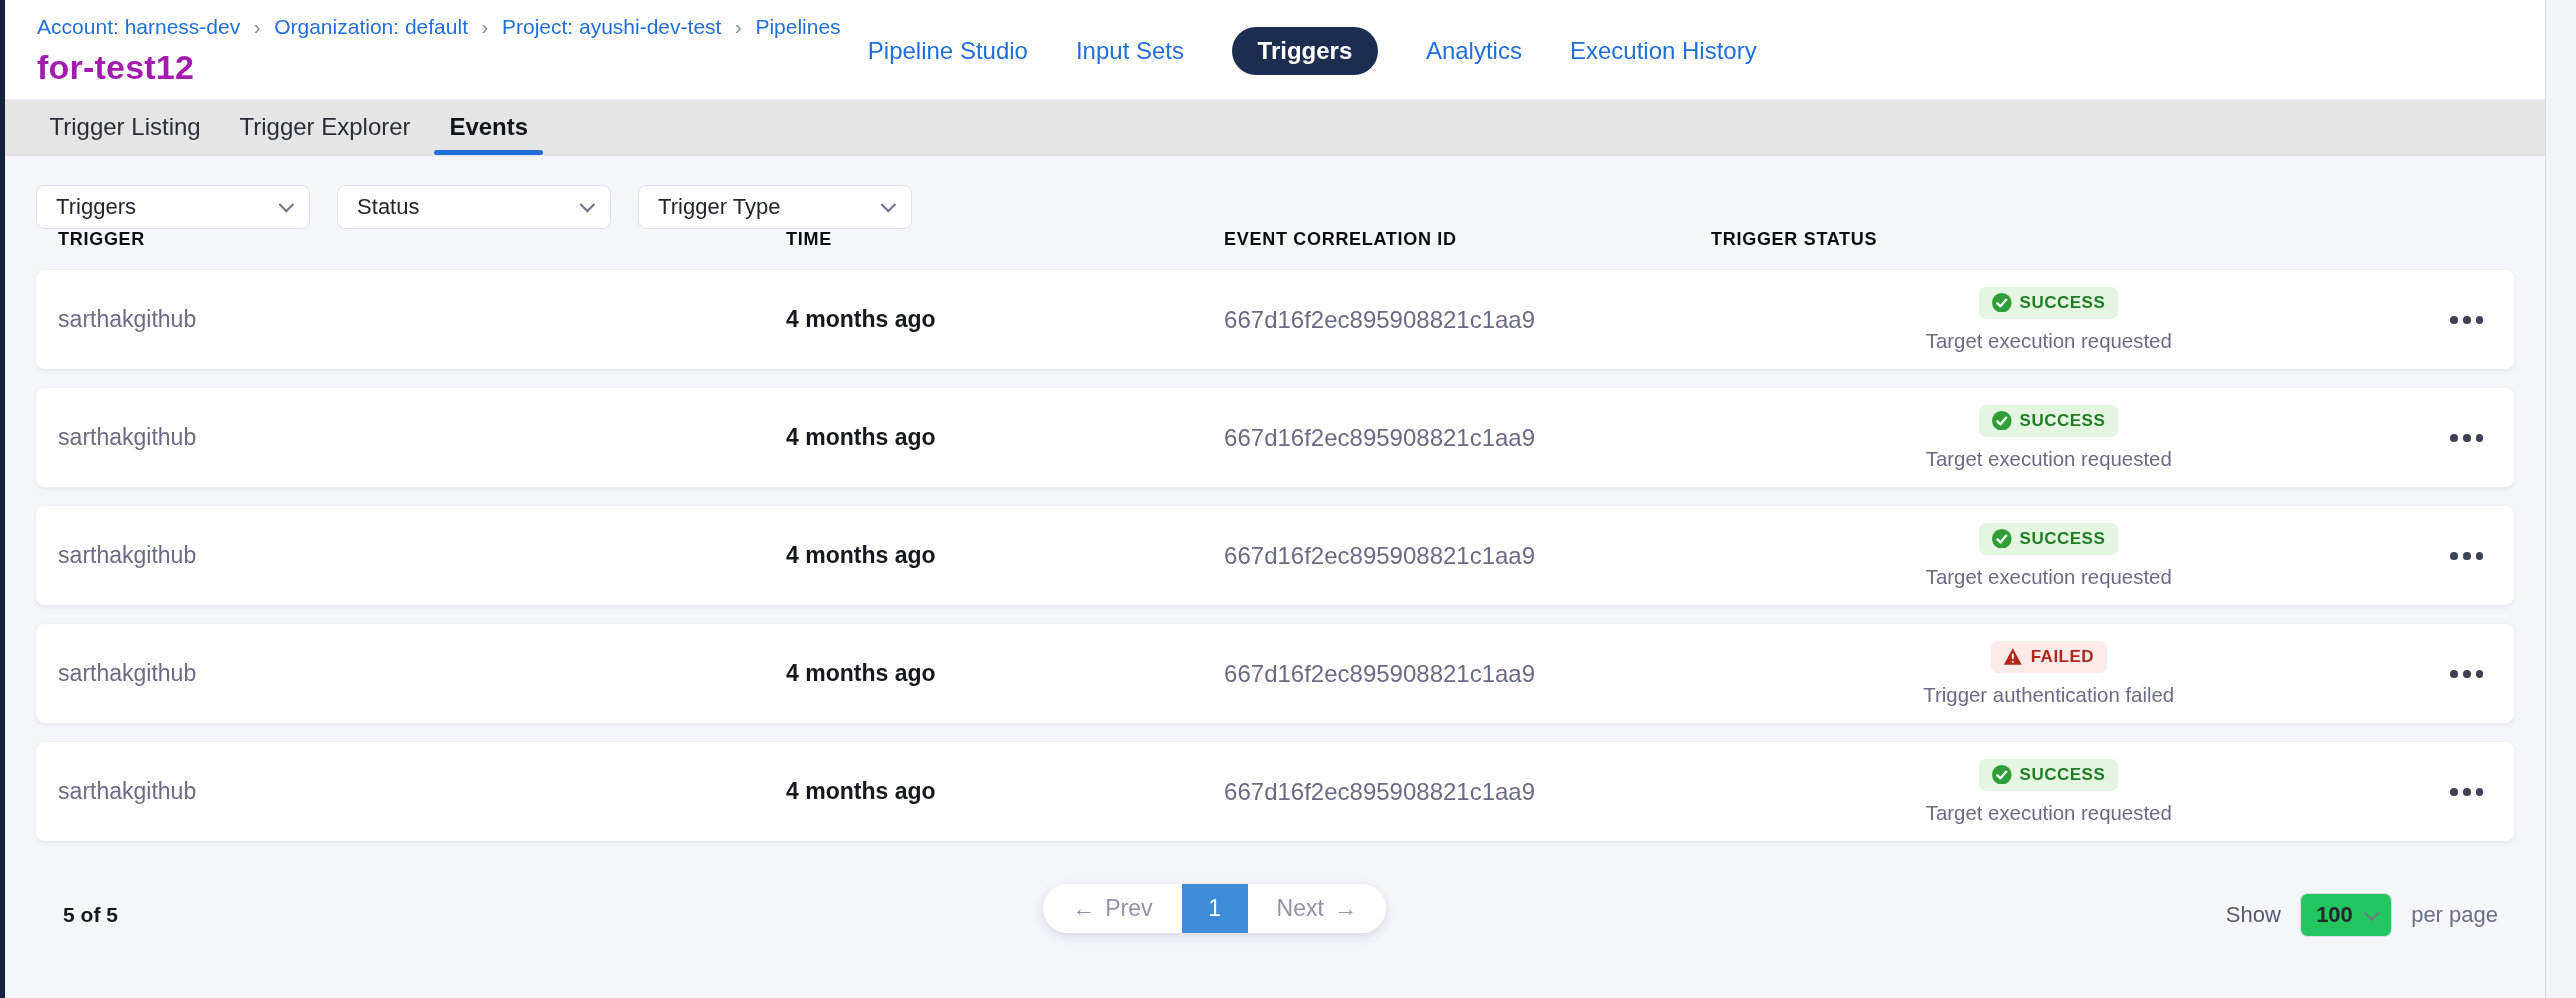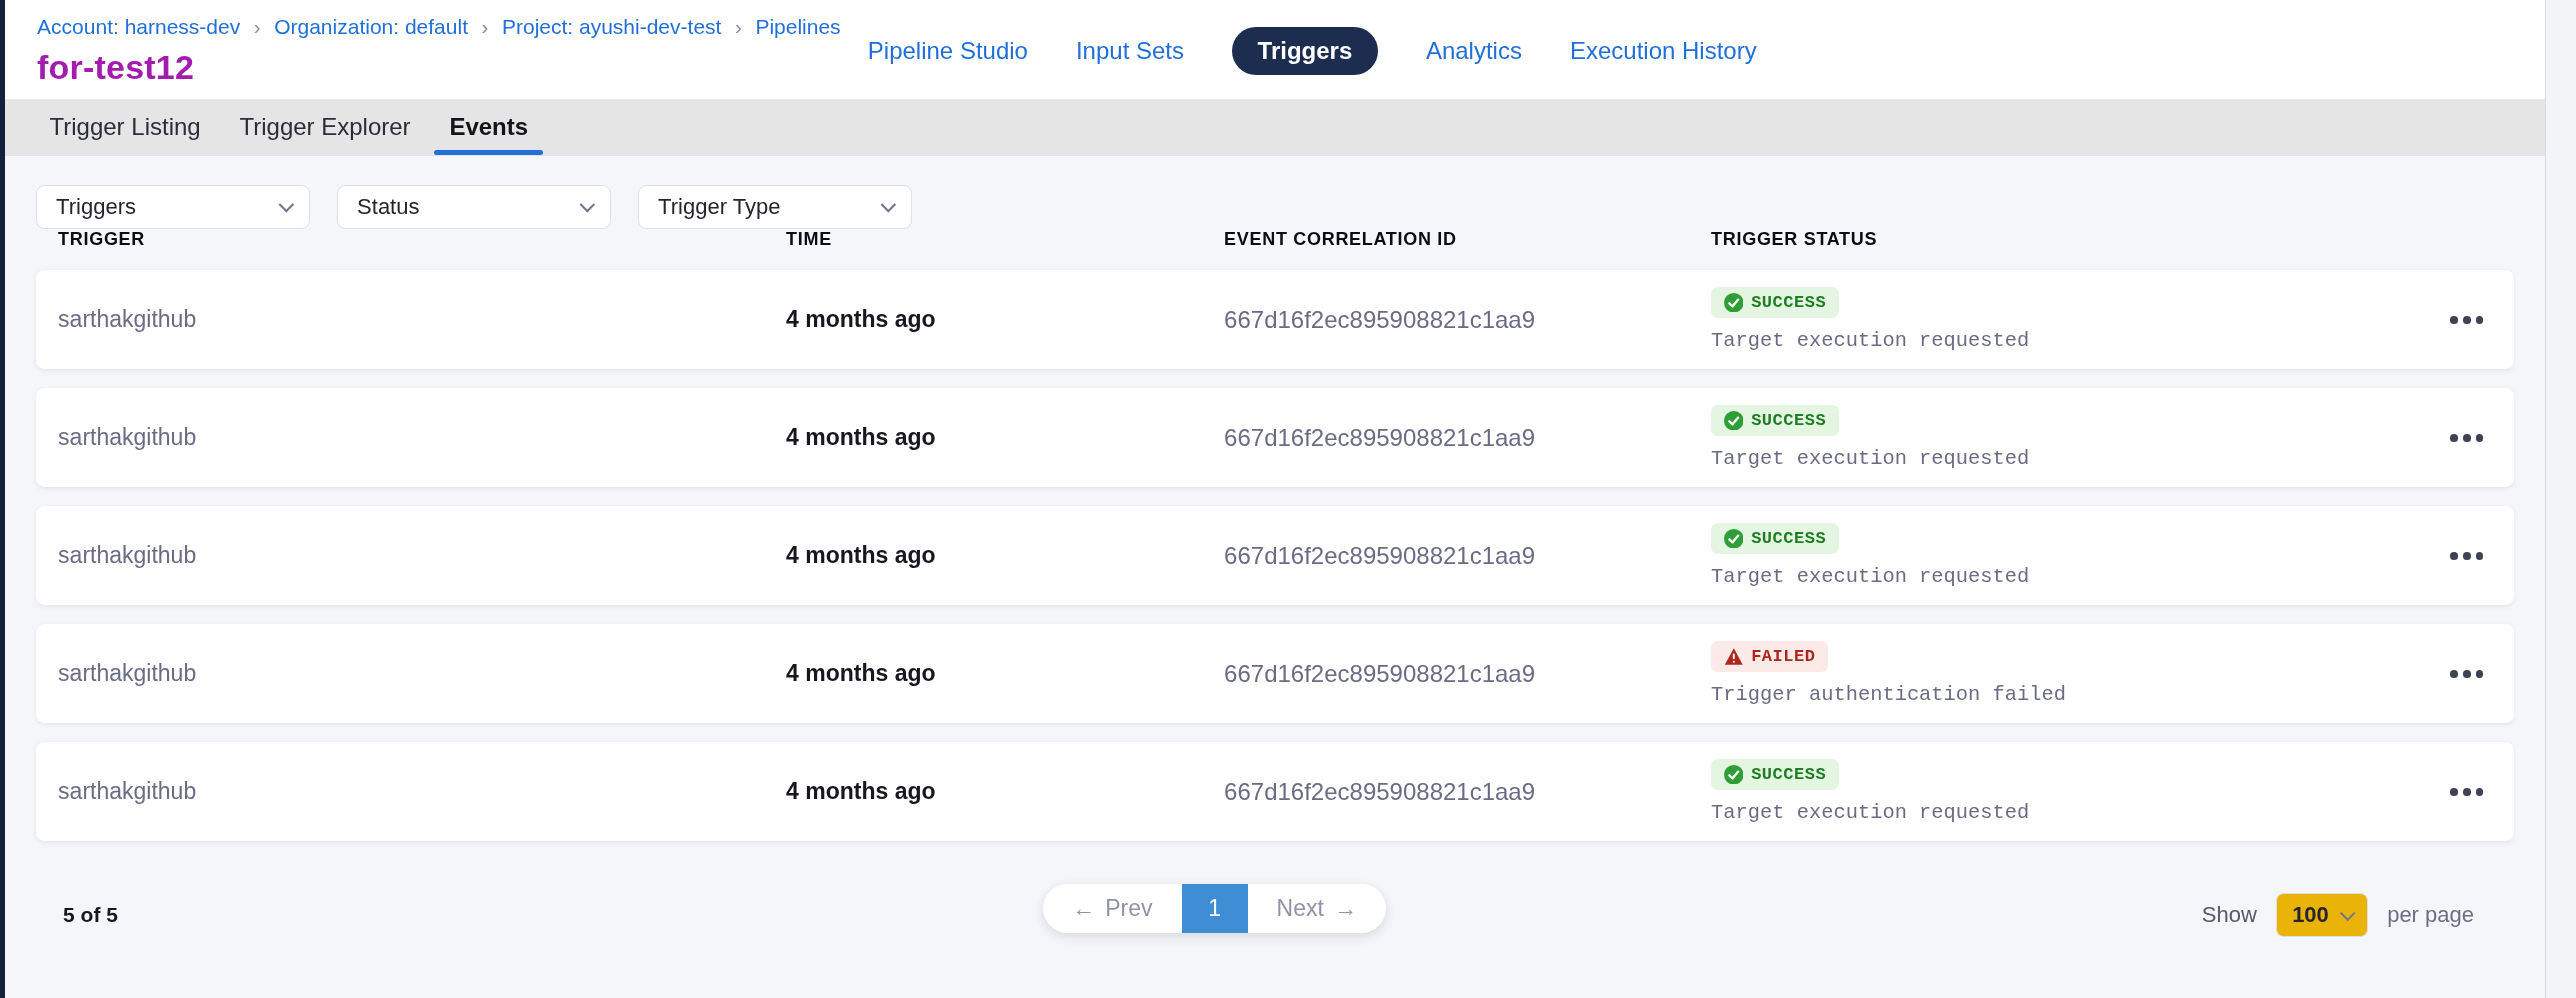--- a/index.html
+++ b/index.html
@@ -87,21 +87,21 @@
     height: 99px;
     display: grid;
     grid-template-columns: 728px 438px 487px 1fr 102px;
     align-items: center;
     padding: 0 25.6px 0 22px;
     cursor: pointer;
   }
   .cell-trigger { font-size: 23px; color: #696c84; }
   .cell-time { font-size: 23px; font-weight: 700; color: #17171f; }
   .cell-id { font-size: 24px; color: #696c84; }
-  .cell-status { display: flex; flex-direction: column; align-items: flex-start; gap: 11px; font-family: Liberation Mono, monospace; }
+  .cell-status { display: flex; flex-direction: column; align-items: center; gap: 11px; }
   .badge {
     display: inline-flex; align-items: center; gap: 7.7px;
     font-size: 17px; font-weight: 700; letter-spacing: 0.5px;
     padding: 6px 12.8px; border-radius: 6.8px; text-transform: uppercase;
   }
   .badge .b-icon { display: none; width: 19.6px; height: 19.6px; }
   .badge.success { background: #e4f6e1; color: #1f7d24; }
   .badge.success .icon-check { display: inline-flex; }
   .badge.failed { background: #fceae8; color: #ad271b; }
   .badge.failed .icon-warn { display: inline-flex; }
@@ -123,24 +123,24 @@
   .pager .nav-btn {
     border: none; background: transparent; color: #9093a8;
     font-size: 23px; font-family: inherit; padding: 0 29px; cursor: pointer;
     display: flex; align-items: center; gap: 10.2px;
   }
   .pager .page-num {
     width: 66px; background: #3f8ed5; color: #ffffff;
     display: flex; align-items: center; justify-content: center;
     font-size: 23px; cursor: pointer;
   }
-  .page-size { margin-left: auto; margin-right: 40px; display: flex; align-items: center; gap: 19px; }
+  .page-size { margin-left: auto; margin-right: 16px; display: flex; align-items: center; gap: 19px; }
   .page-size .show-label { font-size: 22px; color: #55596b; }
   .size-select {
-    border: 1.7px solid #dcdfe8; border-radius: 7.7px; background: #eab308;
+    border: 1.7px solid #dcdfe8; border-radius: 7.7px; background: #22c55e;
     height: 44px; padding: 0 15.3px; display: flex; align-items: center; gap: 12px; cursor: pointer;
   }
   .size-select .val { font-size: 22px; font-weight: 600; color: #24252f; }
   .size-select .chev { transform: rotate(45deg) translateY(-1.7px); }
   .page-size .per-page-label { font-size: 22px; color: #6b6e84; }
 </style>
 </head>
 <body>
 
 <div class="left-sliver"></div>

